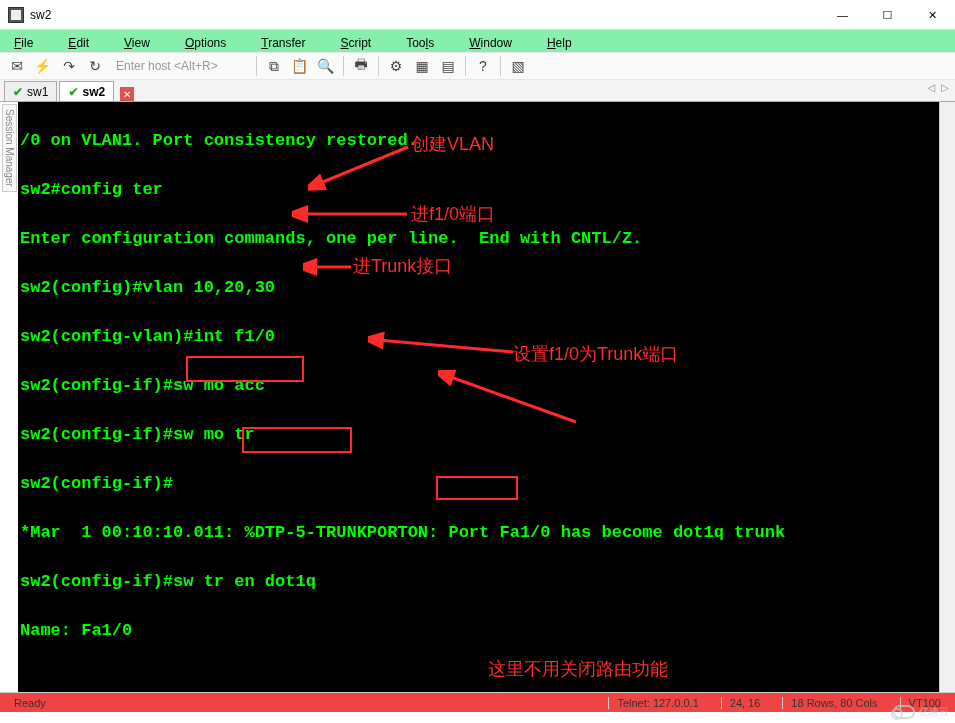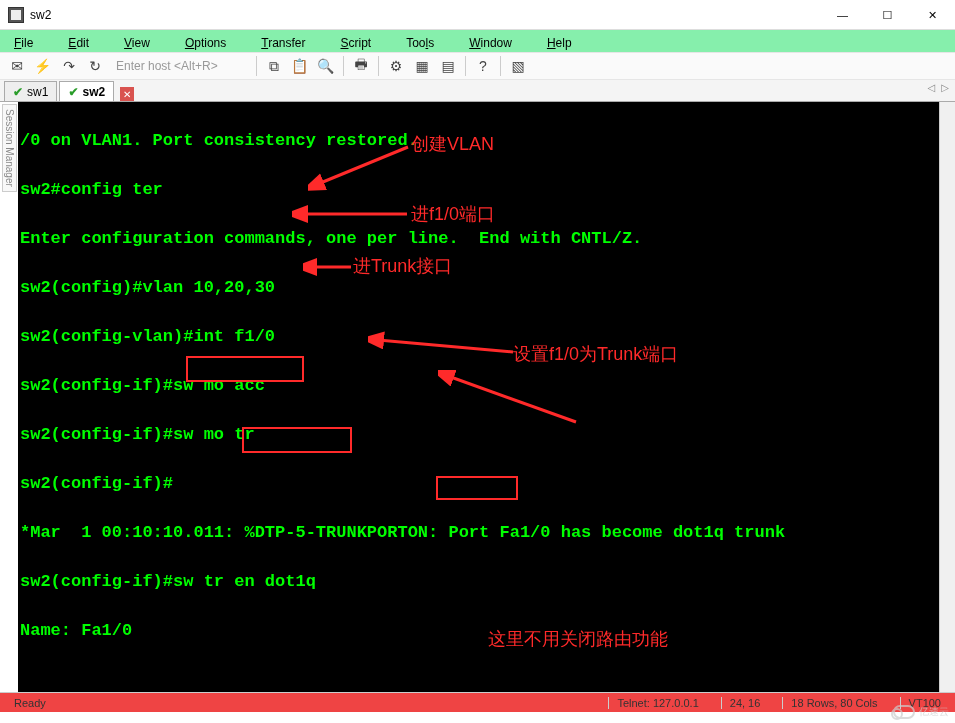--- a/index.html
+++ b/index.html
@@ -257,21 +257,21 @@
 
 <div class="redbox" style="left:168px;top:254px;width:118px;height:26px;"></div>
 <div class="redbox" style="left:224px;top:325px;width:110px;height:26px;"></div>
 <div class="redbox" style="left:418px;top:374px;width:82px;height:24px;"></div>
 
 
 <div class="annot" style="left:393px;top:30px;">创建VLAN</div>
 <div class="annot" style="left:393px;top:100px;">进f1/0端口</div>
 <div class="annot" style="left:335px;top:152px;">进Trunk接口</div>
 <div class="annot" style="left:495px;top:240px;">设置f1/0为Trunk端口</div>
-<div class="annot" style="left:470px;top:525px;">这里不用关闭路由功能</div>
+<div class="annot" style="left:470px;top:555px;">这里不用关闭路由功能</div>
 
 
 <svg class="arrow" style="left:290px;top:40px;width:110px;height:50px;">
   <defs>
         <marker id="ah1" markerWidth="10" markerHeight="10" refX="2" refY="3" orient="auto">
           <path d="M0,0 L0,6 L8,3 z" fill="#ff2a2a"></path>
         </marker>
       </defs>
   <line x1="100" y1="5" x2="10" y2="42" stroke="#ff2a2a" stroke-width="3" marker-end="url(#ah1)"></line>
 </svg>

